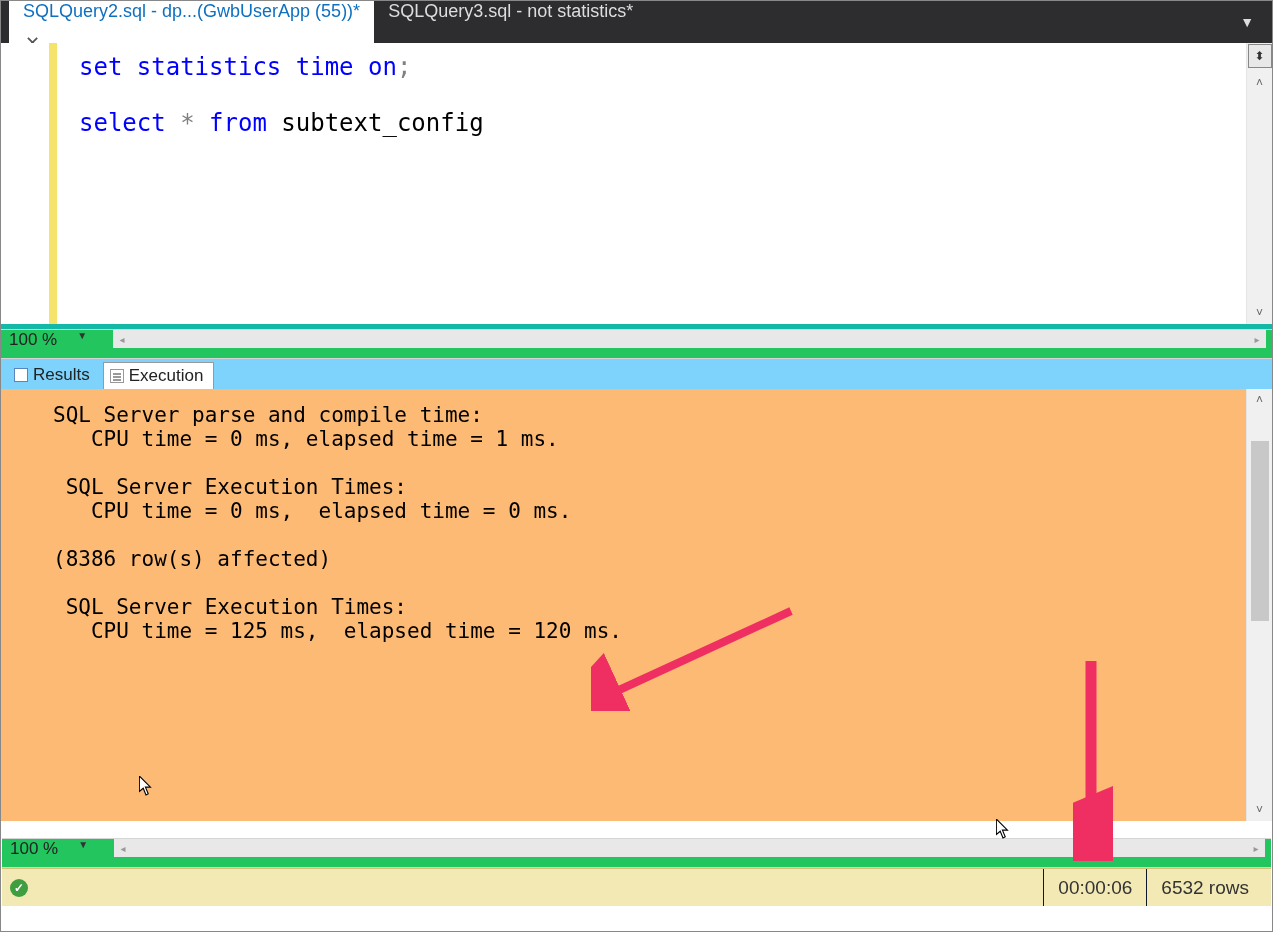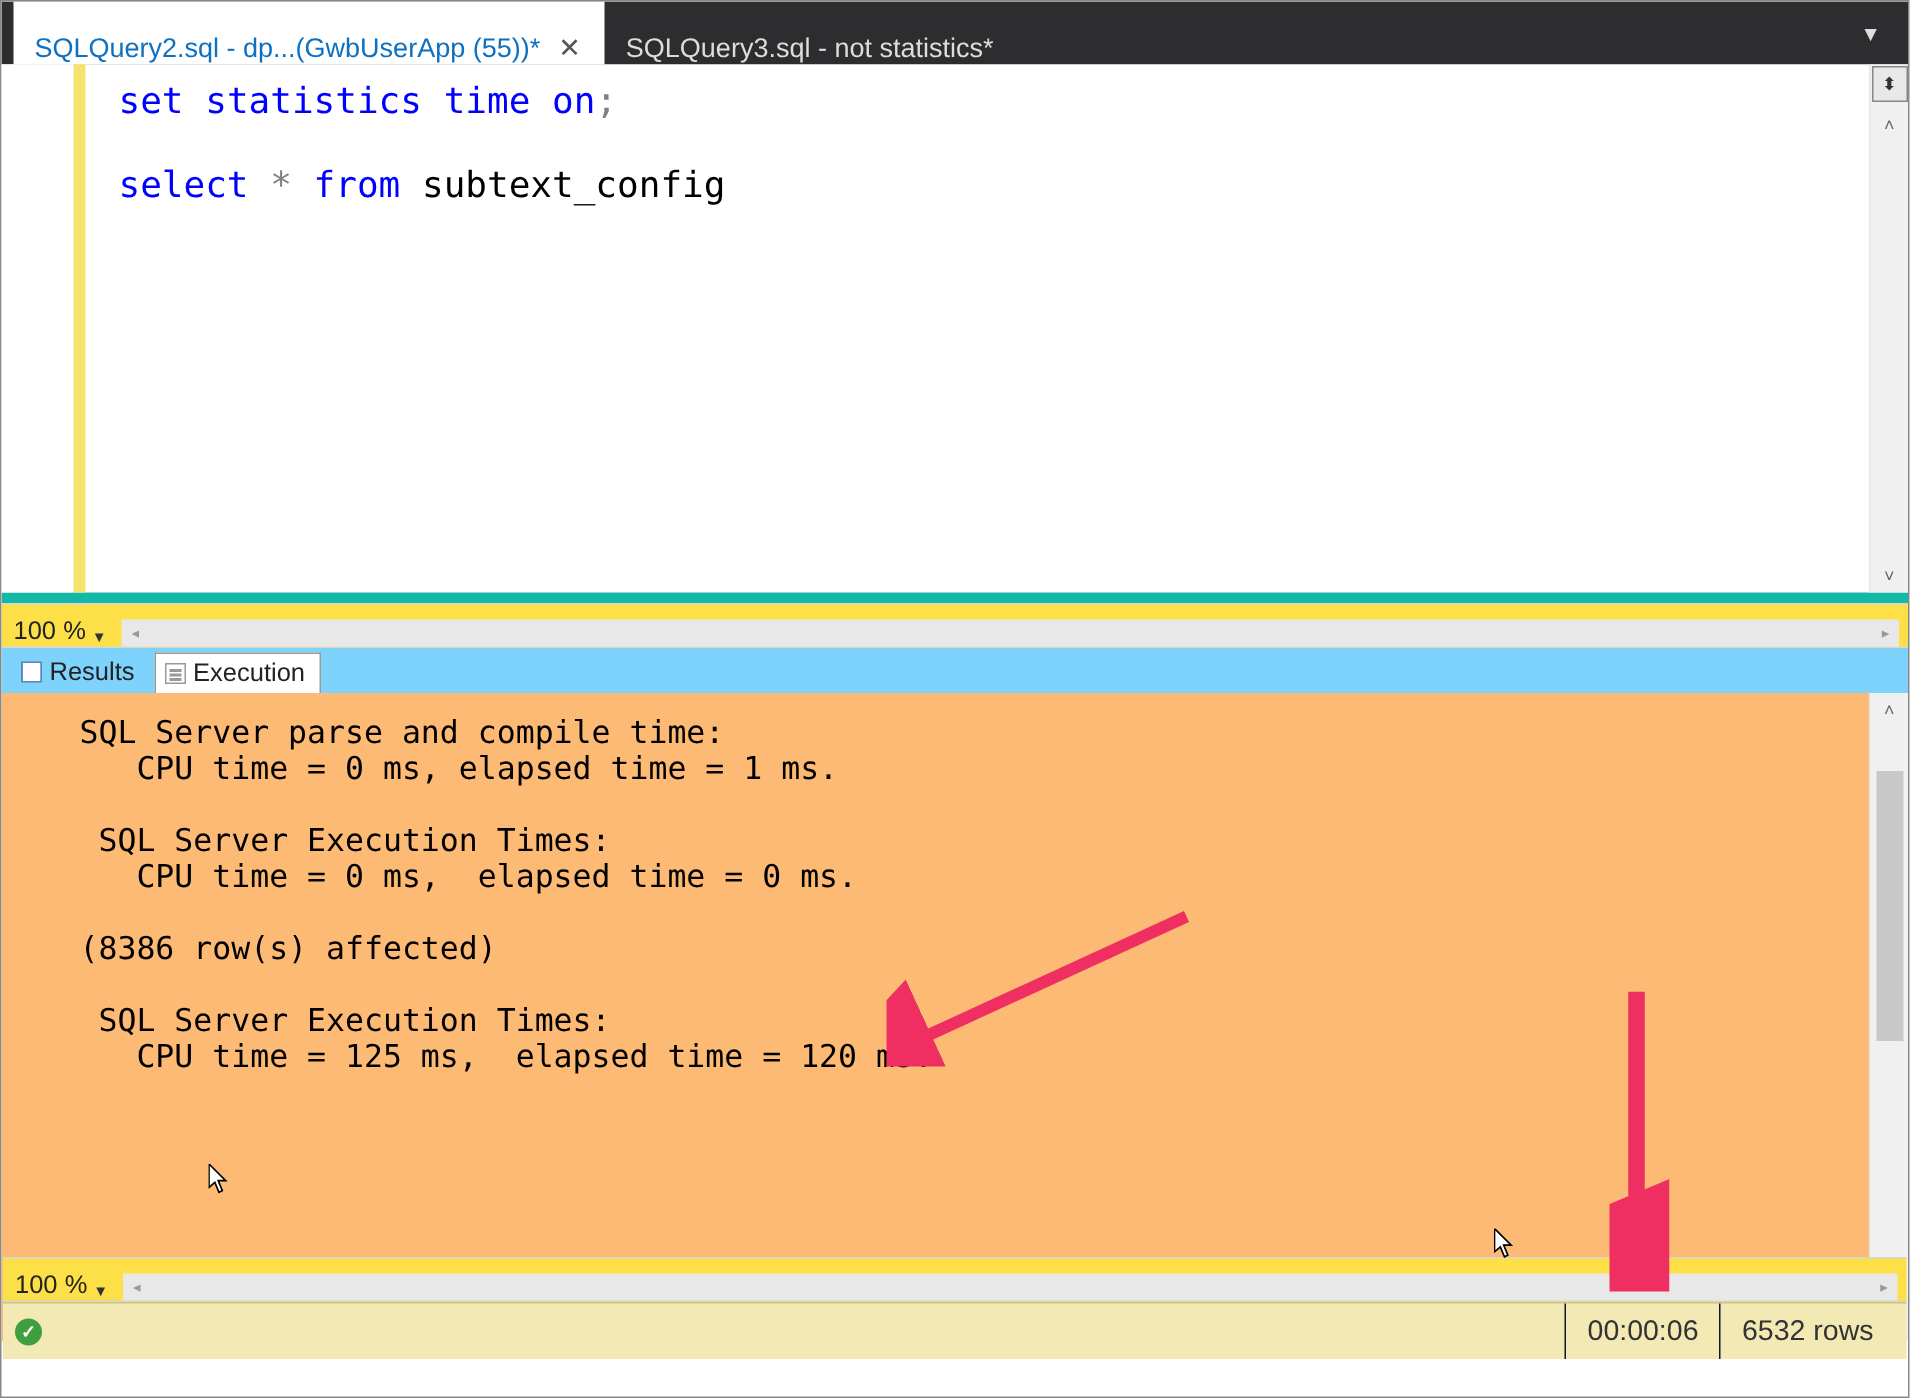--- a/index.html
+++ b/index.html
@@ -16,26 +16,27 @@
   
   .tab-strip {
     display: flex;
     align-items: stretch;
     background: #2d2d30;
     height: 42px;
     padding-left: 8px;
   }
   .tab {
     display: flex;
-    align-items: flex-end;
+    align-items: flex-start;
     padding: 0 14px;
     font-size: 18px;
     color: #ccc;
     cursor: pointer;
     gap: 10px;
+    flex-direction: column;
   }
   .tab.active {
     background: #fff;
     color: #0e70c0;
   }
   .tab.inactive {
     color: #ddd;
   }
   .tab-close {
     font-size: 18px;
@@ -48,23 +49,23 @@
     color: #ddd;
     display: flex;
     align-items: center;
     padding: 0 18px;
     font-size: 14px;
     cursor: pointer;
   }
   
   .editor-area {
     display: flex;
-    height: 359px;
-    background: #fff;
-    border-bottom: 7px solid #14b8a6;
+    height: 286px;
+    background: #fff;
+    border-bottom: 5px solid #14b8a6;
     position: relative;
   }
   .gutter {
     width: 48px;
     background: #fff;
   }
   .marker-bar {
     width: 8px;
     background: #f5e36b;
   }
@@ -95,29 +96,29 @@
     font-size:12px;color:#333;
   }
   .scroll-arrow {
     width: 22px; height: 22px;
     display: flex; align-items: center; justify-content: center;
     color: #666; font-size: 12px;
   }
   
   .zoom-bar {
     height: 30px;
-    background: #fde047;
+    background: #22c55e;
     border-top: 1px solid #d5d5d5;
     border-bottom: 1px solid #d5d5d5;
     display: flex;
-    align-items: flex-end;
+    align-items: flex-start;
     padding-left: 8px;
     font-size: 17px;
     color: #222;
-    gap: 0;
+    gap: 16px;
   }
   .zoom-caret {
     font-size: 10px;
     color: #333;
     padding: 0 4px;
   }
   .hscroll-track {
     flex: 1;
     height: 18px;
     margin: 0 6px;

